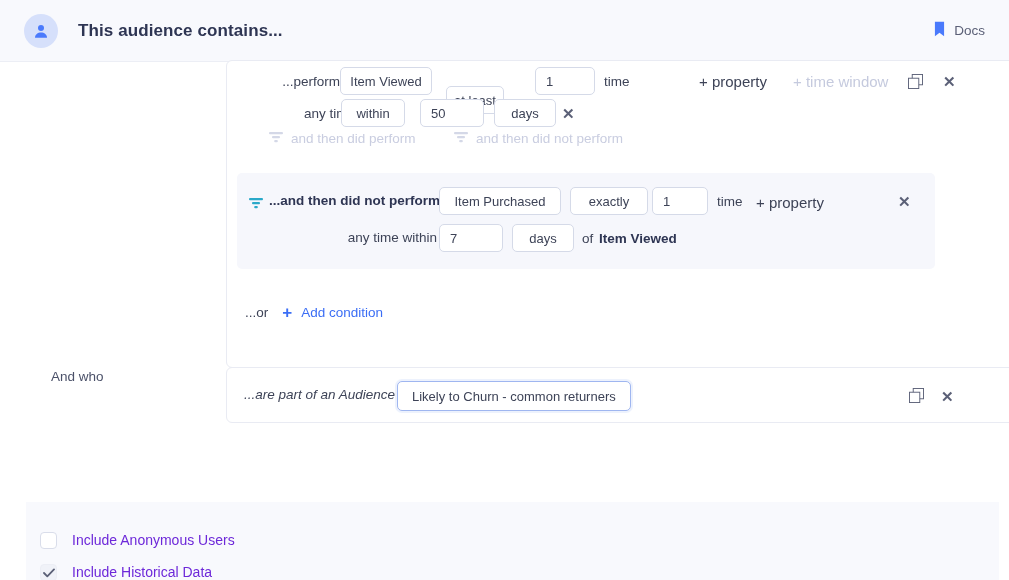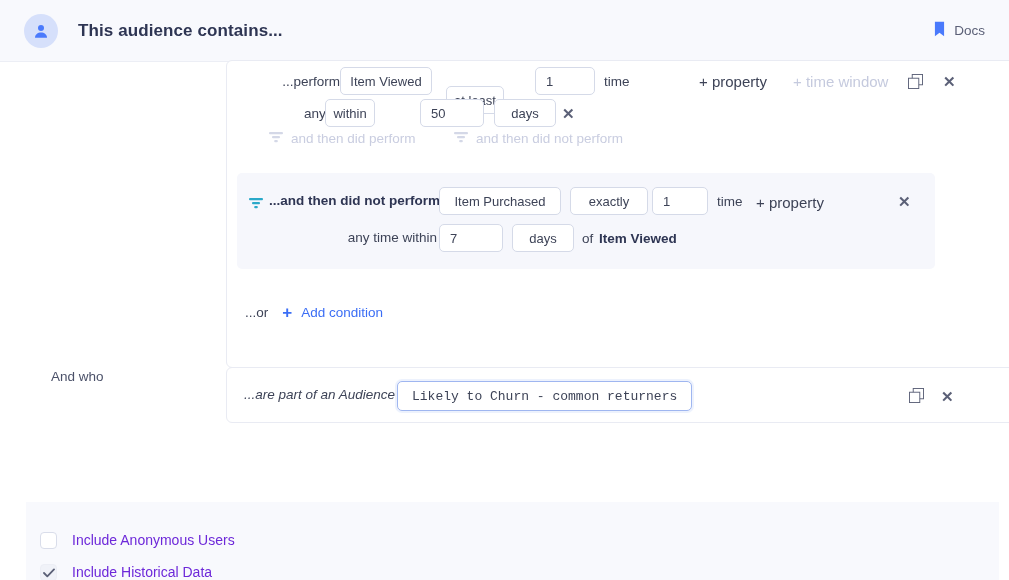--- a/index.html
+++ b/index.html
@@ -99,21 +99,20 @@
   .aud-card {
     position:absolute; left:226px; top:305px; width:820px; height:56px;
     background:#ffffff; border:1px solid #e9ebf3; border-radius:6px;
   }
   .aud-select {
     height:30px; border:1px solid #9fb6f0; border-radius:5px;
     background:#fff; font-size:13px; color:#3d4357;
     display:flex; align-items:center; justify-content:center;
     padding:0 14px; cursor:pointer; white-space:nowrap;
     box-shadow:0 0 0 2px rgba(110,145,240,.12);
-    font-family:Liberation Mono, monospace;
   }
 
   
   .opts {
     position:absolute; left:26px; top:440px; width:973px; height:118px;
     background:#f8f9fd;
   }
   .opt-row { position:absolute; display:flex; align-items:flex-start; gap:15px; }
   .cb {
     width:17px; height:17px; border-radius:4px;
@@ -167,21 +166,21 @@
           <svg width="15" height="15" viewBox="0 0 16 16" aria-hidden="true">
             <rect x="4.5" y="0.5" width="11" height="11" fill="none" stroke="#5b6077"></rect>
             <rect x="0.5" y="4.5" width="11" height="11" fill="#fff" stroke="#5b6077"></rect>
           </svg>
         </div>
         <div class="xbtn" style="position:absolute; left:716px;">✕</div>
       </div>
 
       <div class="cond-line" style="position:absolute; left:0; top:37px; width:820px; height:30px;">
         <div class="lead" style="position:absolute; left:32px; width:96px;">any time</div>
-        <div class="pill" style="position:absolute; left:98px; width:50px;">within</div>
+        <div class="pill" style="position:absolute; left:114px; width:64px;">within</div>
         <div class="pill num" style="position:absolute; left:193px; width:64px;">50</div>
         <div class="pill" style="position:absolute; left:267px; width:62px;">days</div>
         <div class="xbtn" style="position:absolute; left:335px;">✕</div>
       </div>
 
       <div style="position:absolute; left:0; top:70px; width:820px; height:24px;">
         <div class="ghost" style="position:absolute; left:42px;">
           <span>
             <svg width="14" height="12" viewBox="0 0 14 12" aria-hidden="true">
               <rect x="0" y="1" width="14" height="2.3" rx="1" fill="#d4d8e7"></rect>

